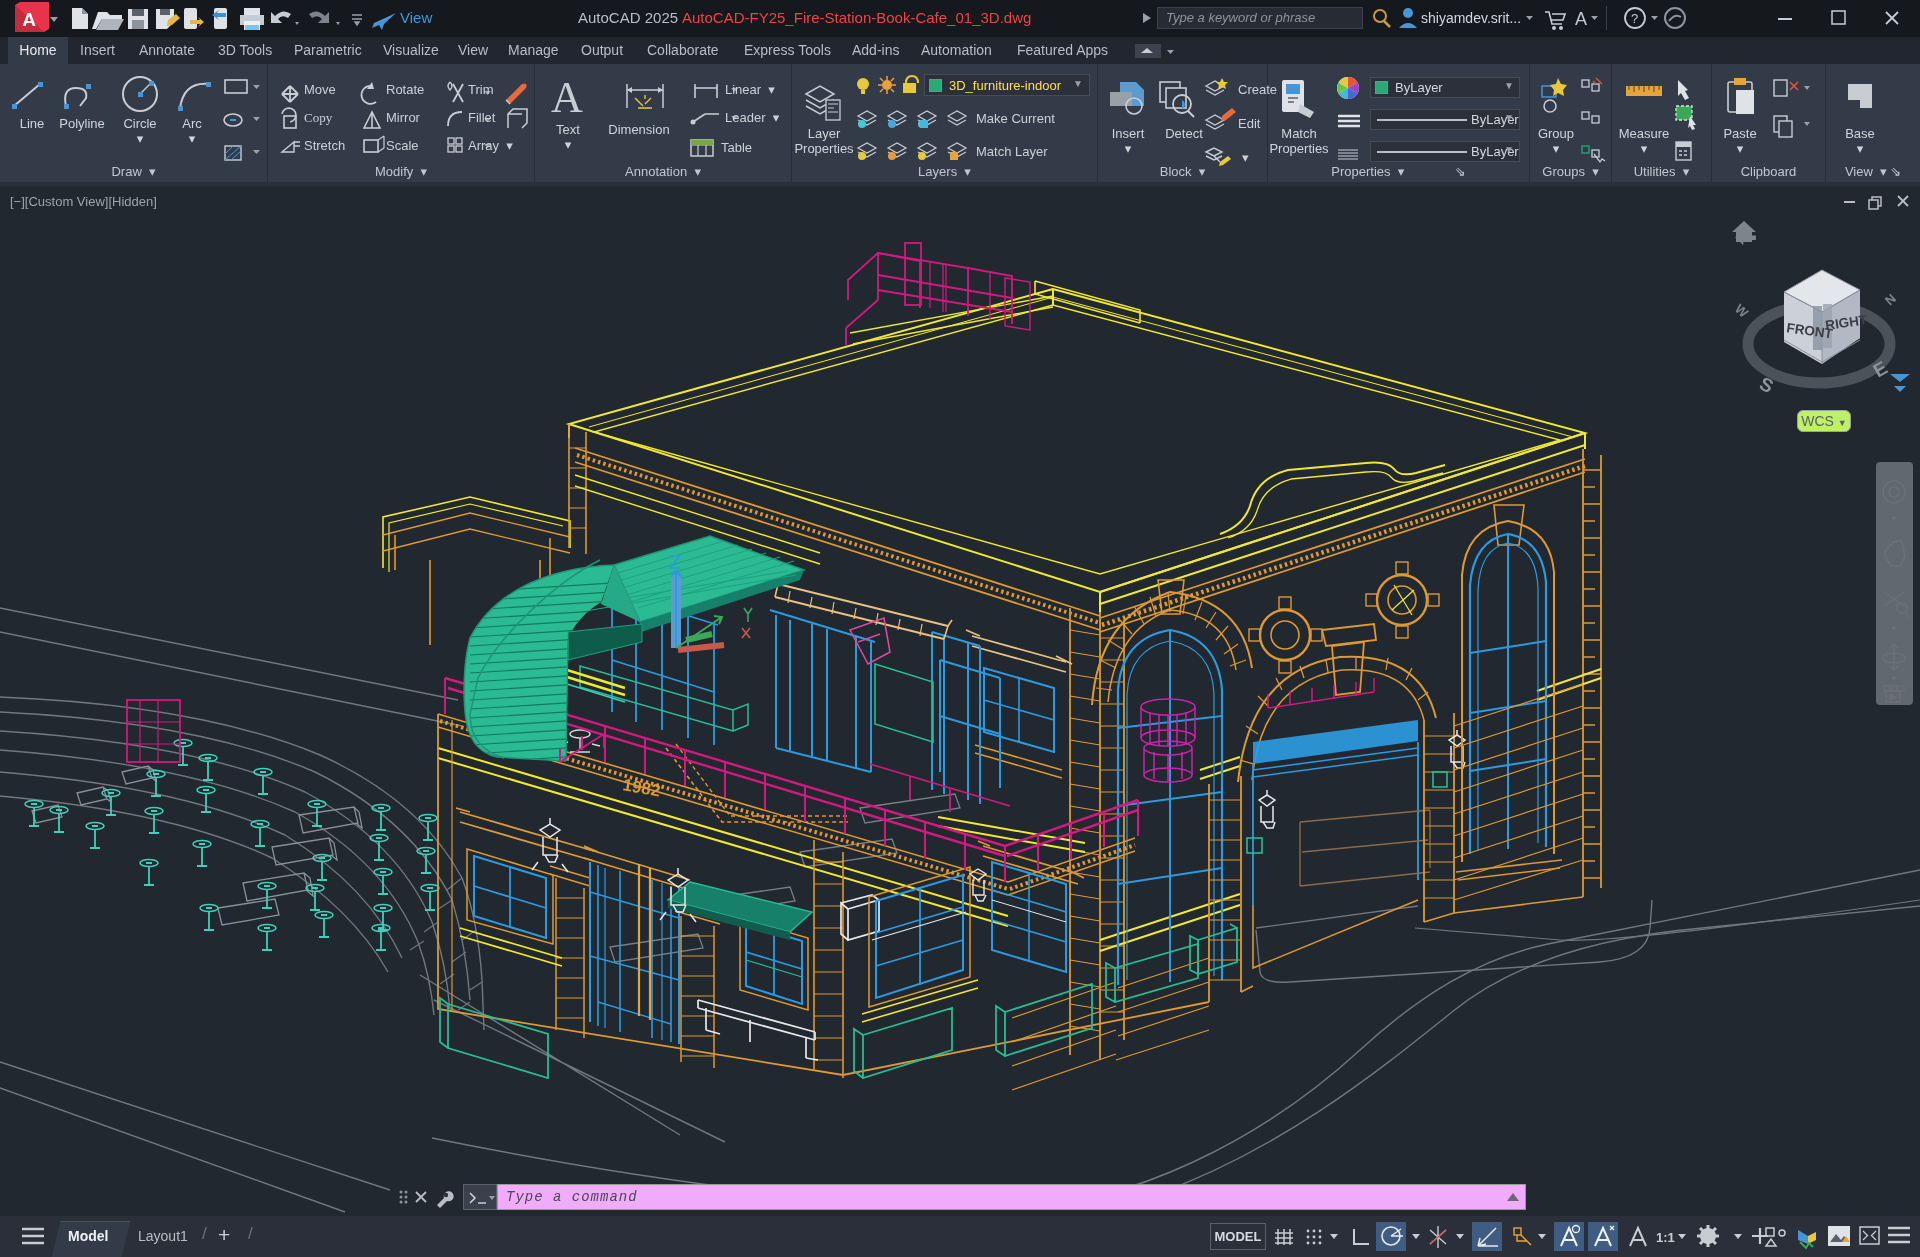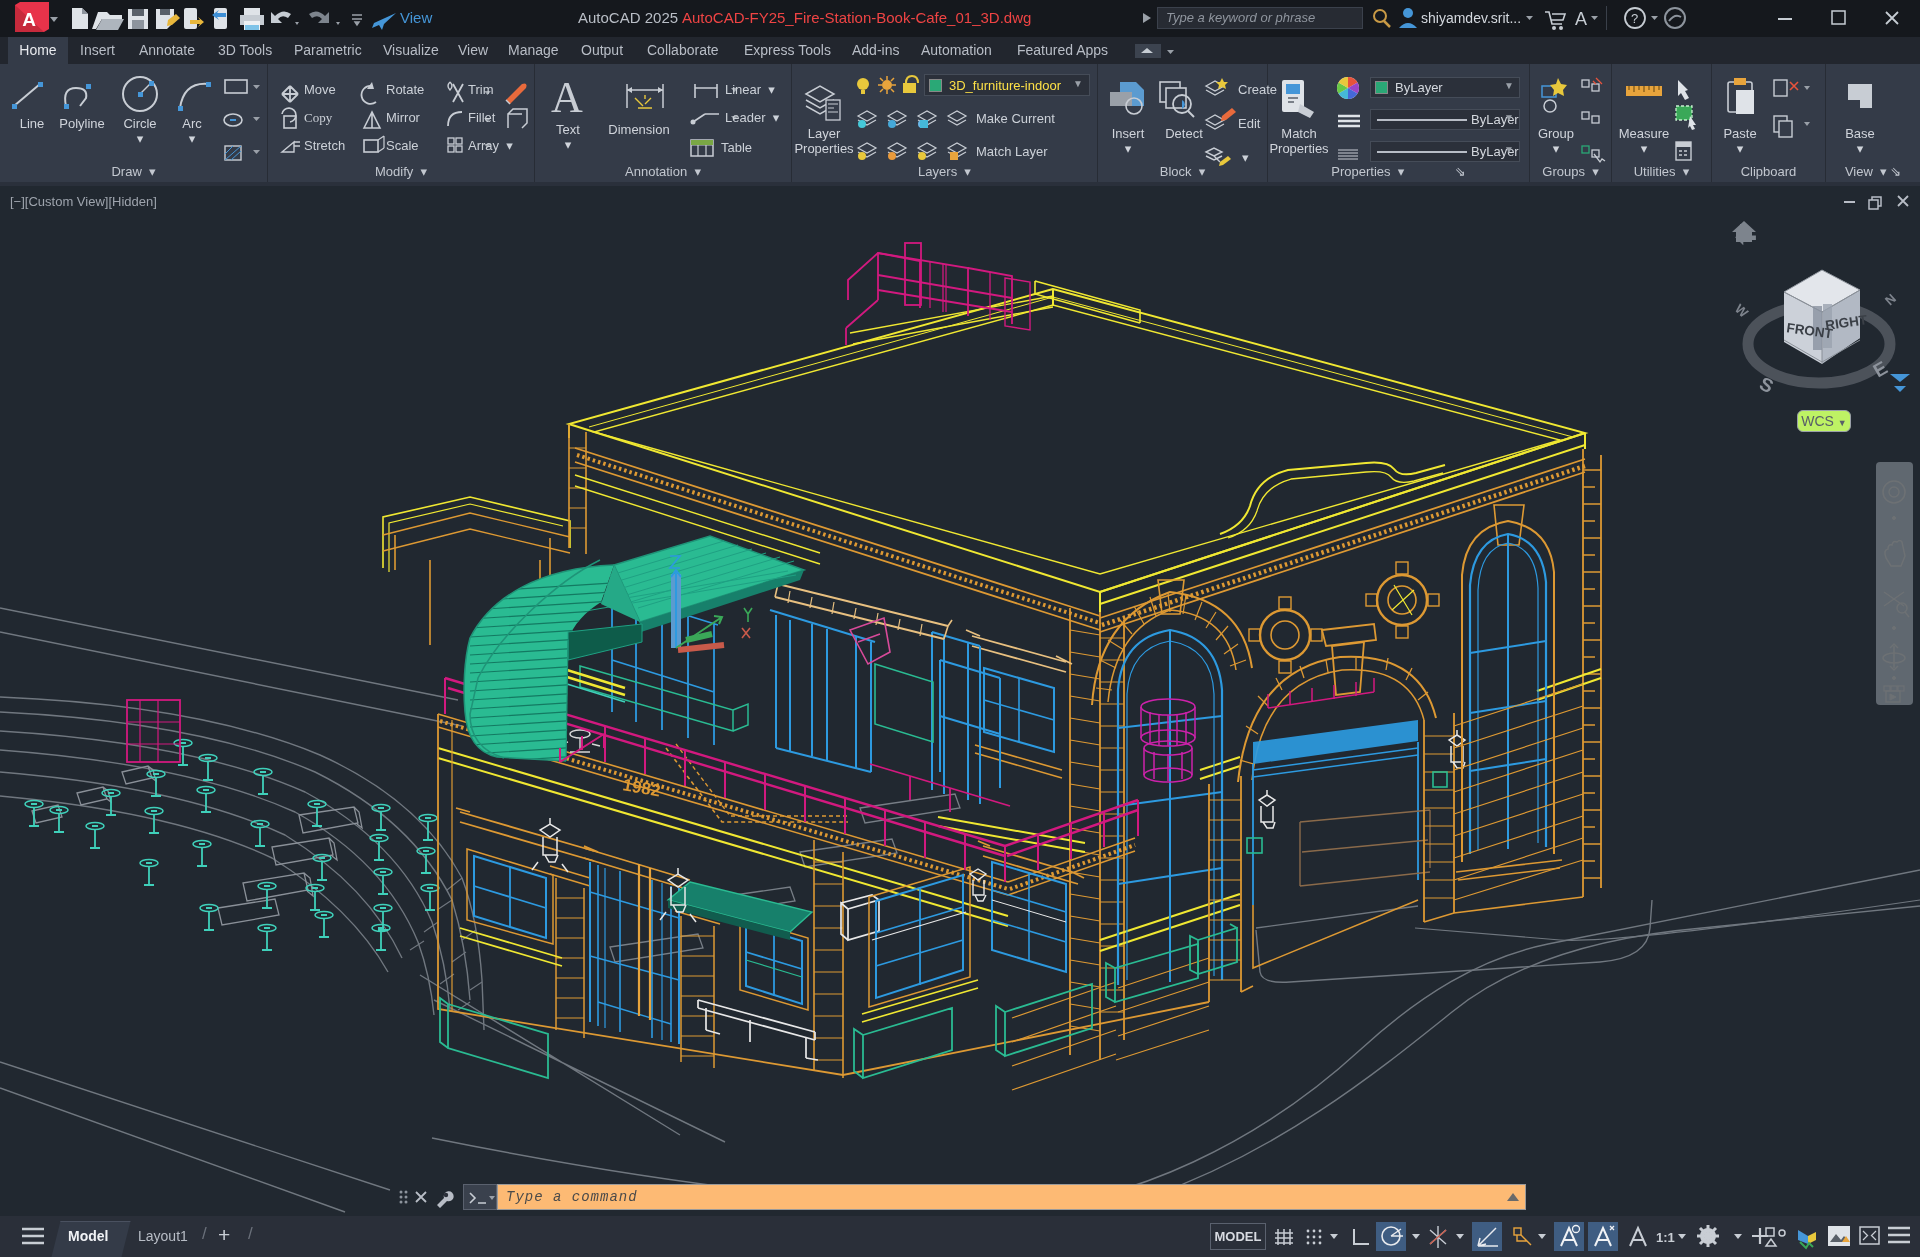--- a/index.html
+++ b/index.html
@@ -930,21 +930,21 @@
       <path d="M23 9 l10 10 M33 9 l-10 10" stroke="#b8bdc6" stroke-width="1.8"></path>
       <path d="M44 22 l7 -7 a5 5 0 1 1 3 3 l-7 7 z" fill="#b8bdc6"></path>
       <circle cx="53" cy="12" r="2.2" fill="#2a2f39"></circle>
     </svg>
     <div style="position:absolute;left:70px;top:1px;width:34px;height:26px;background:#3a414d;border:1px solid #5a616e;">
       <svg width="34" height="26">
           <path d="M6 8 l5 5 -5 5 M14 18 h8" stroke="#c8cdd4" stroke-width="1.6" fill="none"></path>
           <path d="M25 11 l6 0 -3 4 z" fill="#9aa0a8"></path>
         </svg>
     </div>
-    <div style="position:absolute;left:104px;top:1px;width:1029px;height:26px;background:#fdba74;border:1px solid #9a9a9a;">
+    <div style="position:absolute;left:104px;top:1px;width:1029px;height:26px;background:#f0abfc;border:1px solid #9a9a9a;">
       <span style="position:absolute;left:8px;top:4px;font-size:14px;font-style:italic;color:#4a4a4a;font-family:'Liberation Mono',monospace;letter-spacing:1px;">Type a command</span>
       <path d="" fill="#555">
       <svg width="20" height="26" style="position:absolute;right:2px;top:0">
             <path d="M4 16 l6 -8 6 8 z" fill="#6a6a6a"></path>
           </svg>
     </path></div>
   </div>
 </div>
 <div class="statusbar" id="statusbar">
   <svg width="60" height="41" style="position:absolute;left:0;top:0">

